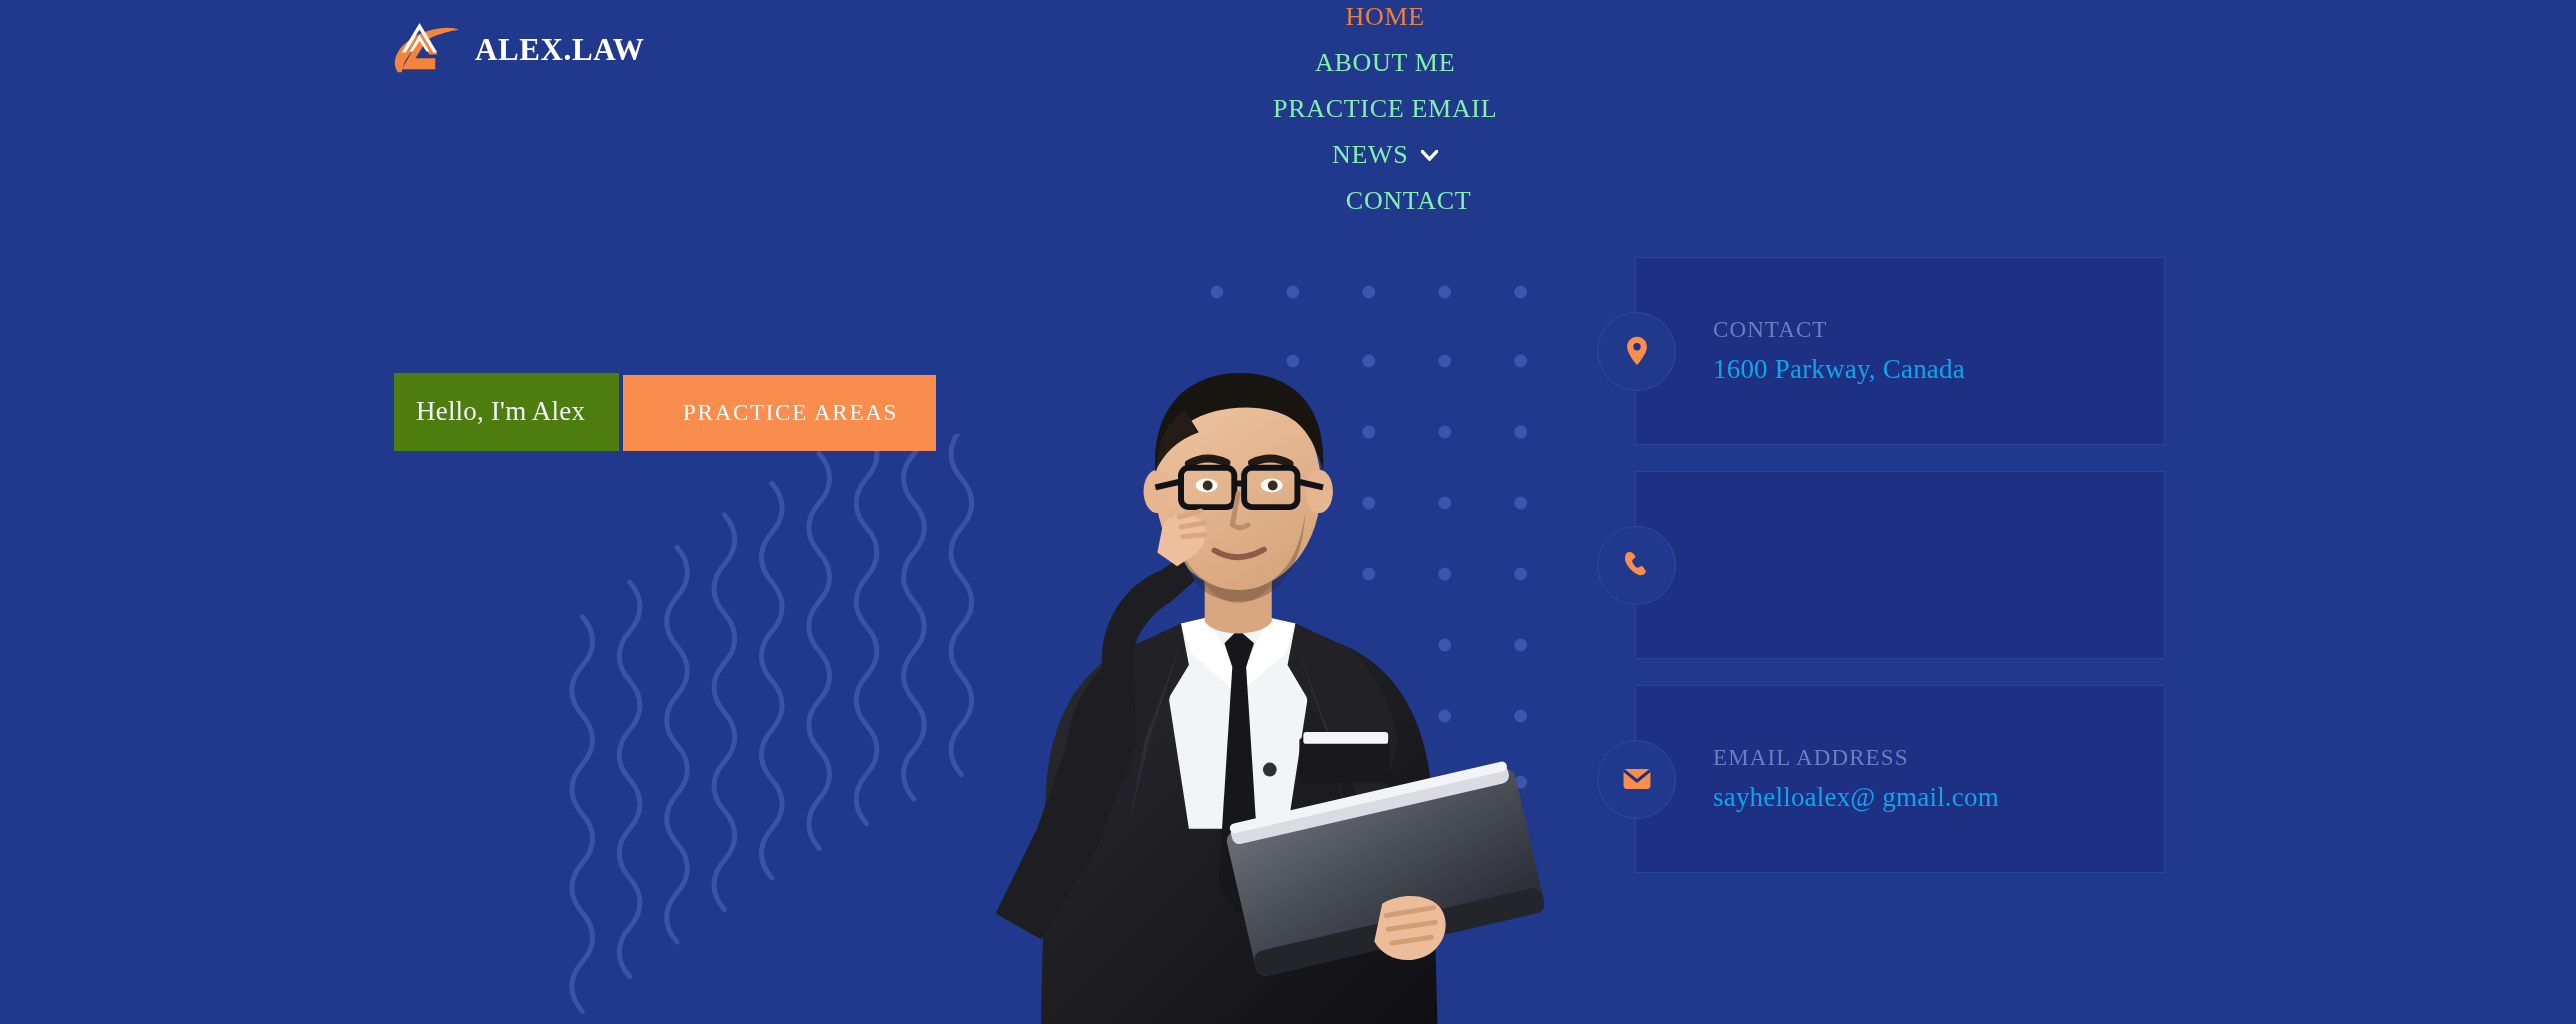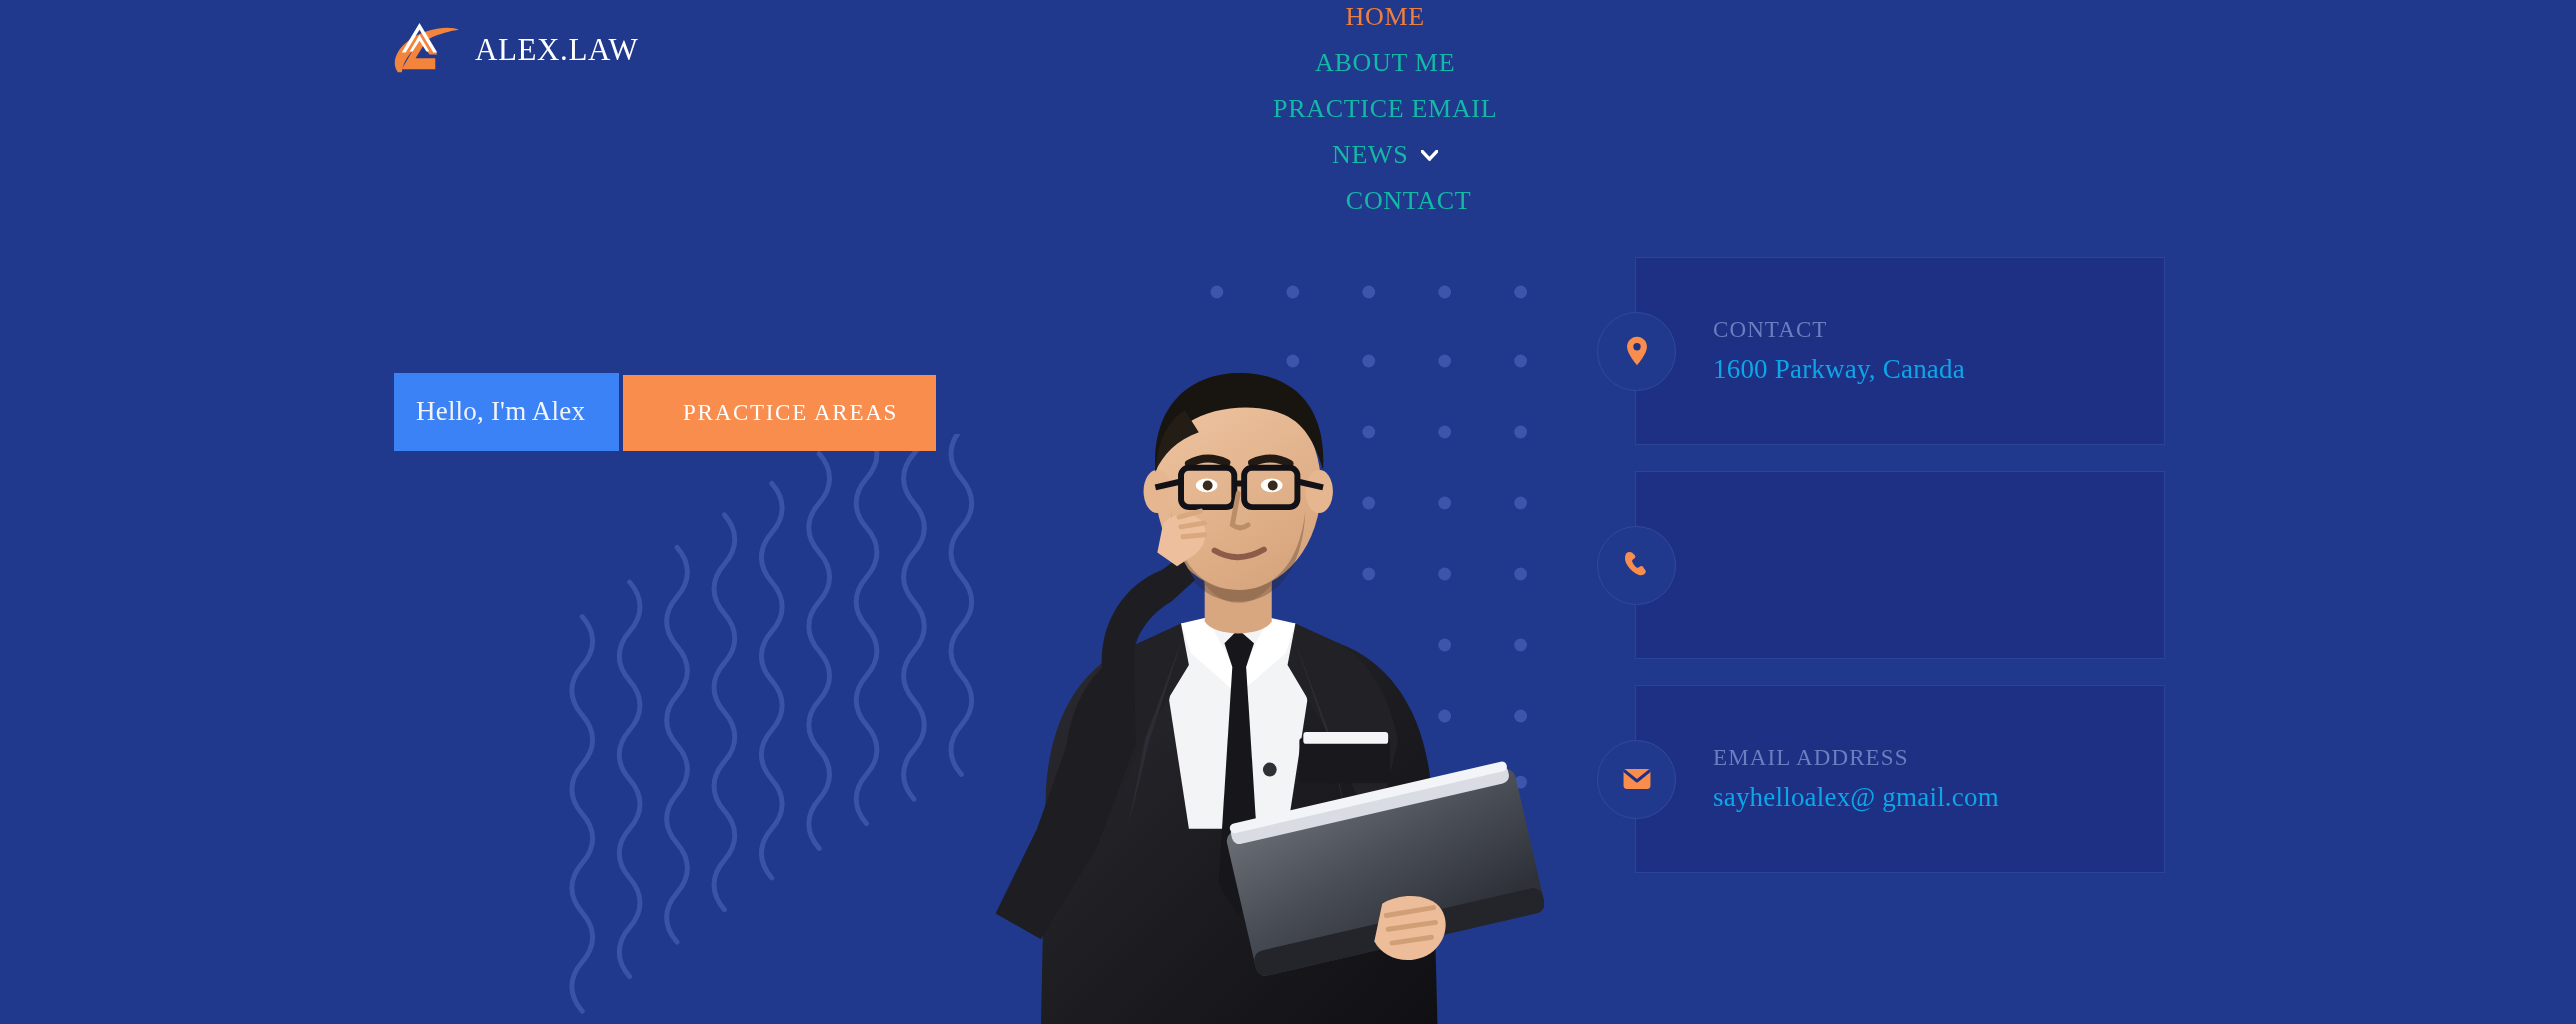--- a/index.html
+++ b/index.html
@@ -28,46 +28,46 @@
     display:flex; align-items:center;
     z-index:40;
   }
   #brand {
     position:absolute; left:378px; top:4px;
     display:flex; align-items:center; gap:14px;
     height:91px;
   }
   #brand-mark { width:83px; height:69px; display:block; }
   #brand-text {
-    color:#ffffff; font-size:31px; font-weight:normal;
+    color:#ffffff; font-size:31px; font-weight:bold;
     letter-spacing:0.6px; white-space:nowrap;
     font-family:"Liberation Serif", serif;
   }
 
   #nav {
     position:absolute; left:1273px; top:0;
     height:103px;
     display:flex; align-items:center; gap:16px;flex-direction:column;
   }
   .nav-item {
-    color:#14b8a6; font-size:26px; letter-spacing:0.7px;
+    color:#86efac; font-size:26px; letter-spacing:0.7px;
     padding:0 0; margin-right:47px;
     white-space:nowrap; cursor:pointer;
     display:flex; align-items:center; gap:13px;
     position:relative; top:2px;
   }
   .nav-item:last-child { margin-right:0; }
   .nav-item.active { color:#ef7f3e; }
   .nav-caret { display:inline-block; width:17px; height:11px; }
 
   
   #hero-left { position:absolute; left:395px; top:314px; width:612px; z-index:30; }
   #hero-badge {
     display:inline-block;
-    background:#3b82f6;
+    background:#4d7c0f;
     padding:23px 34px 24px 22px;
     margin-left:-1px;
   }
   #hero-badge-text {
     color:#f2f4fb; font-size:27px; letter-spacing:0.2px; white-space:nowrap;
   }
   #hero-title {
     color:#ffffff;
     font-size:71px;
     font-weight:bold;

